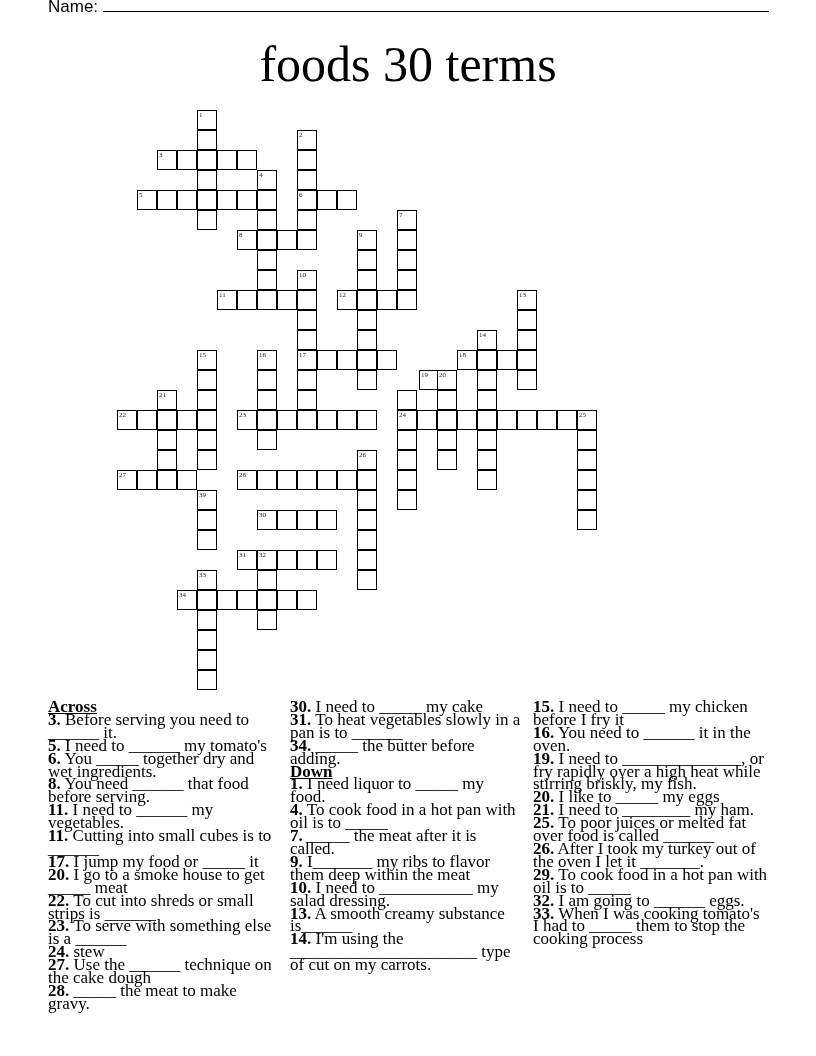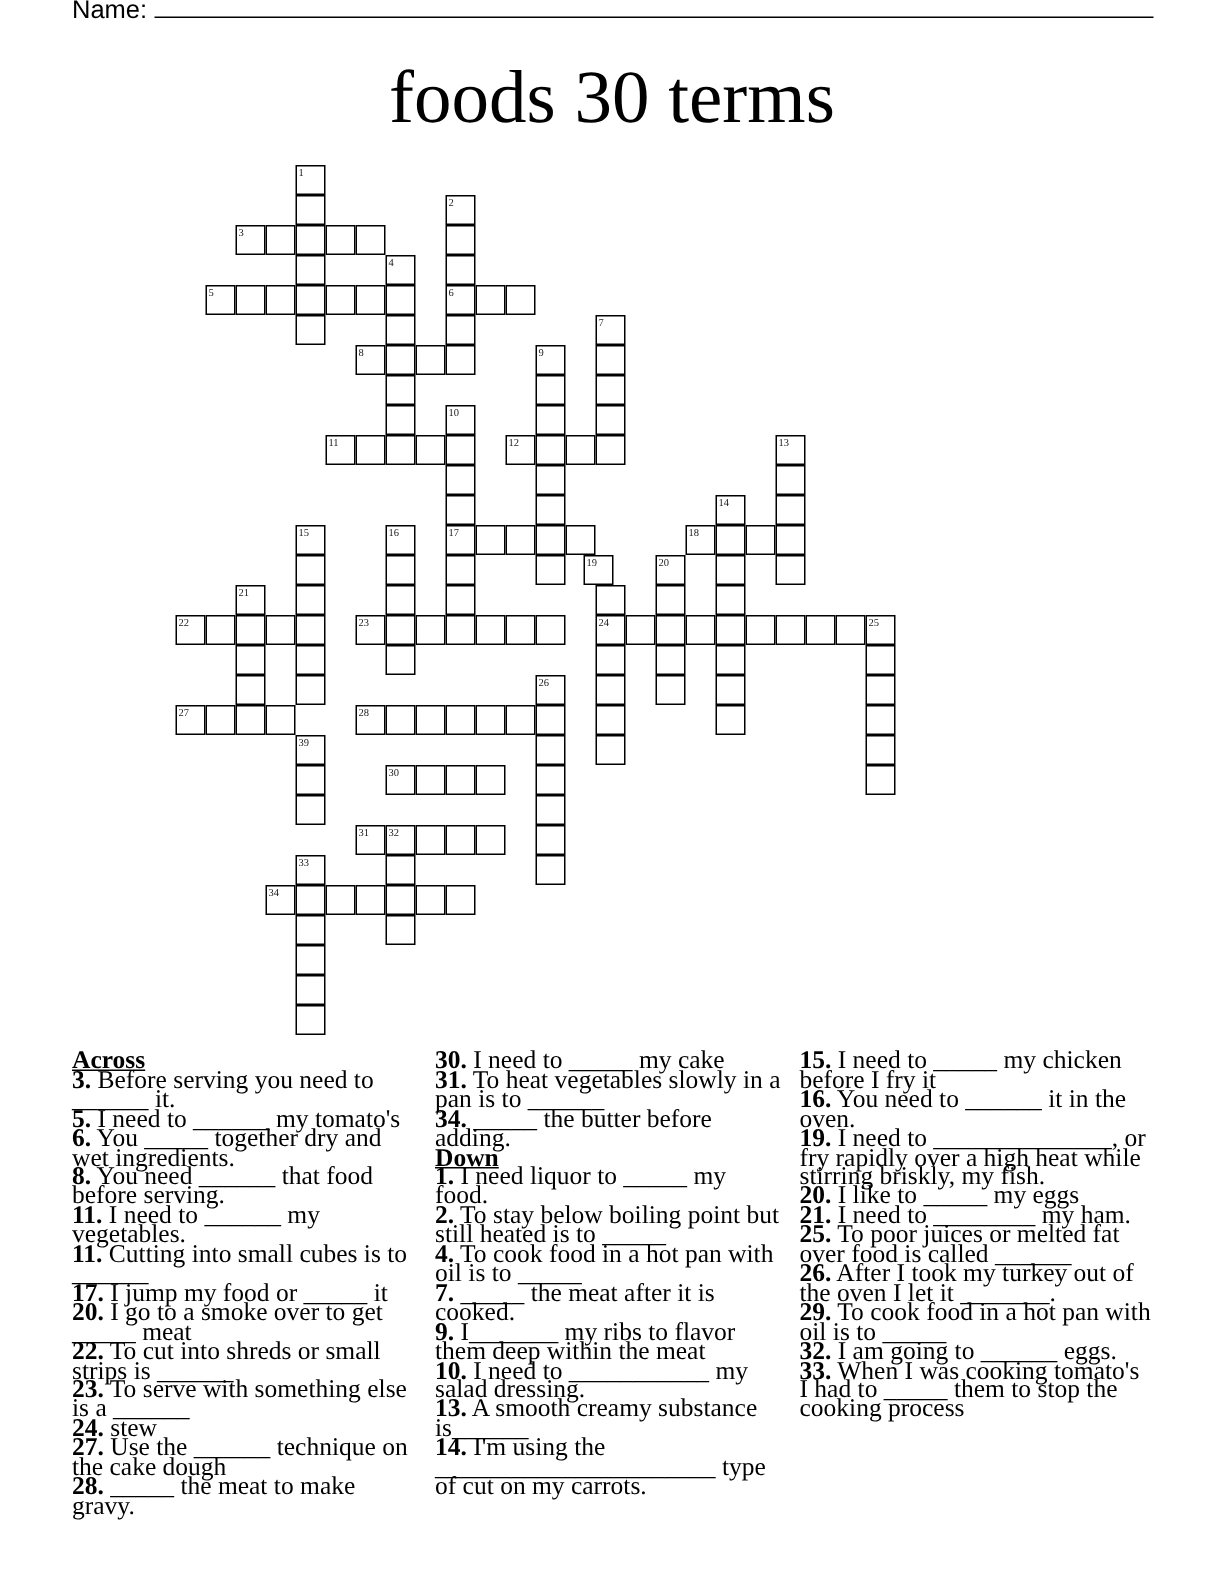--- a/index.html
+++ b/index.html
@@ -163,21 +163,21 @@
     <div class="cell" style="left: 257px; top: 390px;"></div>
     <div class="cell" style="left: 257px; top: 410px;"></div>
     <div class="cell" style="left: 257px; top: 430px;"></div>
     <div class="cell" style="left: 317px; top: 350px;"></div>
     <div class="cell" style="left: 337px; top: 350px;"></div>
     <div class="cell" style="left: 377px; top: 350px;"></div>
     <div class="cell" style="left: 457px; top: 350px;">
       <span class="num">18</span>
     </div>
     <div class="cell" style="left: 497px; top: 350px;"></div>
-    <div class="cell" style="left: 389px; top: 370px;">
+    <div class="cell" style="left: 419px; top: 370px;">
       <span class="num">19</span>
     </div>
     <div class="cell" style="left: 397px; top: 390px;"></div>
     <div class="cell" style="left: 397px; top: 410px;">
       <span class="num">24</span>
     </div>
     <div class="cell" style="left: 397px; top: 430px;"></div>
     <div class="cell" style="left: 397px; top: 450px;"></div>
     <div class="cell" style="left: 397px; top: 470px;"></div>
     <div class="cell" style="left: 397px; top: 490px;"></div>
@@ -285,37 +285,36 @@
 
 <div class="clues col1">
   <div class="head">Across</div>
   <div class="clue"><b>3.</b> <span>Before serving you need to ______ it.</span></div>
   <div class="clue"><b>5.</b> <span>I need to ______ my tomato's</span></div>
   <div class="clue"><b>6.</b> <span>You _____ together dry and wet ingredients.</span></div>
   <div class="clue"><b>8.</b> <span>You need ______ that food before serving.</span></div>
   <div class="clue"><b>11.</b> <span>I need to ______ my vegetables.</span></div>
   <div class="clue"><b>11.</b> <span>Cutting into small cubes is to ______</span></div>
   <div class="clue"><b>17.</b> <span>I jump my food or _____ it</span></div>
-  <div class="clue"><b>20.</b> <span>I go to a smoke over to get _____ meat</span></div>
+  <div class="clue"><b>20.</b> <span>I go to a smoke house to get _____ meat</span></div>
   <div class="clue"><b>22.</b> <span>To cut into shreds or small strips is ______</span></div>
   <div class="clue"><b>23.</b> <span>To serve with something else is a ______</span></div>
   <div class="clue"><b>24.</b> <span>stew</span></div>
   <div class="clue"><b>27.</b> <span>Use the ______ technique on the cake dough</span></div>
   <div class="clue"><b>28.</b> <span>_____ the meat to make gravy.</span></div>
 </div>
 
 <div class="clues col2">
   <div class="clue"><b>30.</b> <span>I need to _____ my cake</span></div>
   <div class="clue"><b>31.</b> <span>To heat vegetables slowly in a pan is to ______</span></div>
   <div class="clue"><b>34.</b> <span>_____ the butter before adding.</span></div>
   <div class="head">Down</div>
   <div class="clue"><b>1.</b> <span>I need liquor to _____ my food.</span></div>
-  <div class="clue"><b>2.</b> <span>To stay below boiling point but still heated is to _____</span></div>
   <div class="clue"><b>4.</b> <span>To cook food in a hot pan with oil is to _____</span></div>
-  <div class="clue"><b>7.</b> <span>_____ the meat after it is cooked.</span></div>
+  <div class="clue"><b>7.</b> <span>_____ the meat after it is called.</span></div>
   <div class="clue"><b>9.</b> <span>I_______ my ribs to flavor them deep within the meat</span></div>
   <div class="clue"><b>10.</b> <span>I need to ___________ my salad dressing.</span></div>
   <div class="clue"><b>13.</b> <span>A smooth creamy substance is______</span></div>
   <div class="clue"><b>14.</b> <span>I'm using the ______________________ type of cut on my carrots.</span></div>
 </div>
 
 <div class="clues col3">
   <div class="clue"><b>15.</b> <span>I need to _____ my chicken before I fry it</span></div>
   <div class="clue"><b>16.</b> <span>You need to ______ it in the oven.</span></div>
   <div class="clue"><b>19.</b> <span>I need to ______________, or fry rapidly over a high heat while stirring briskly, my fish.</span></div>

